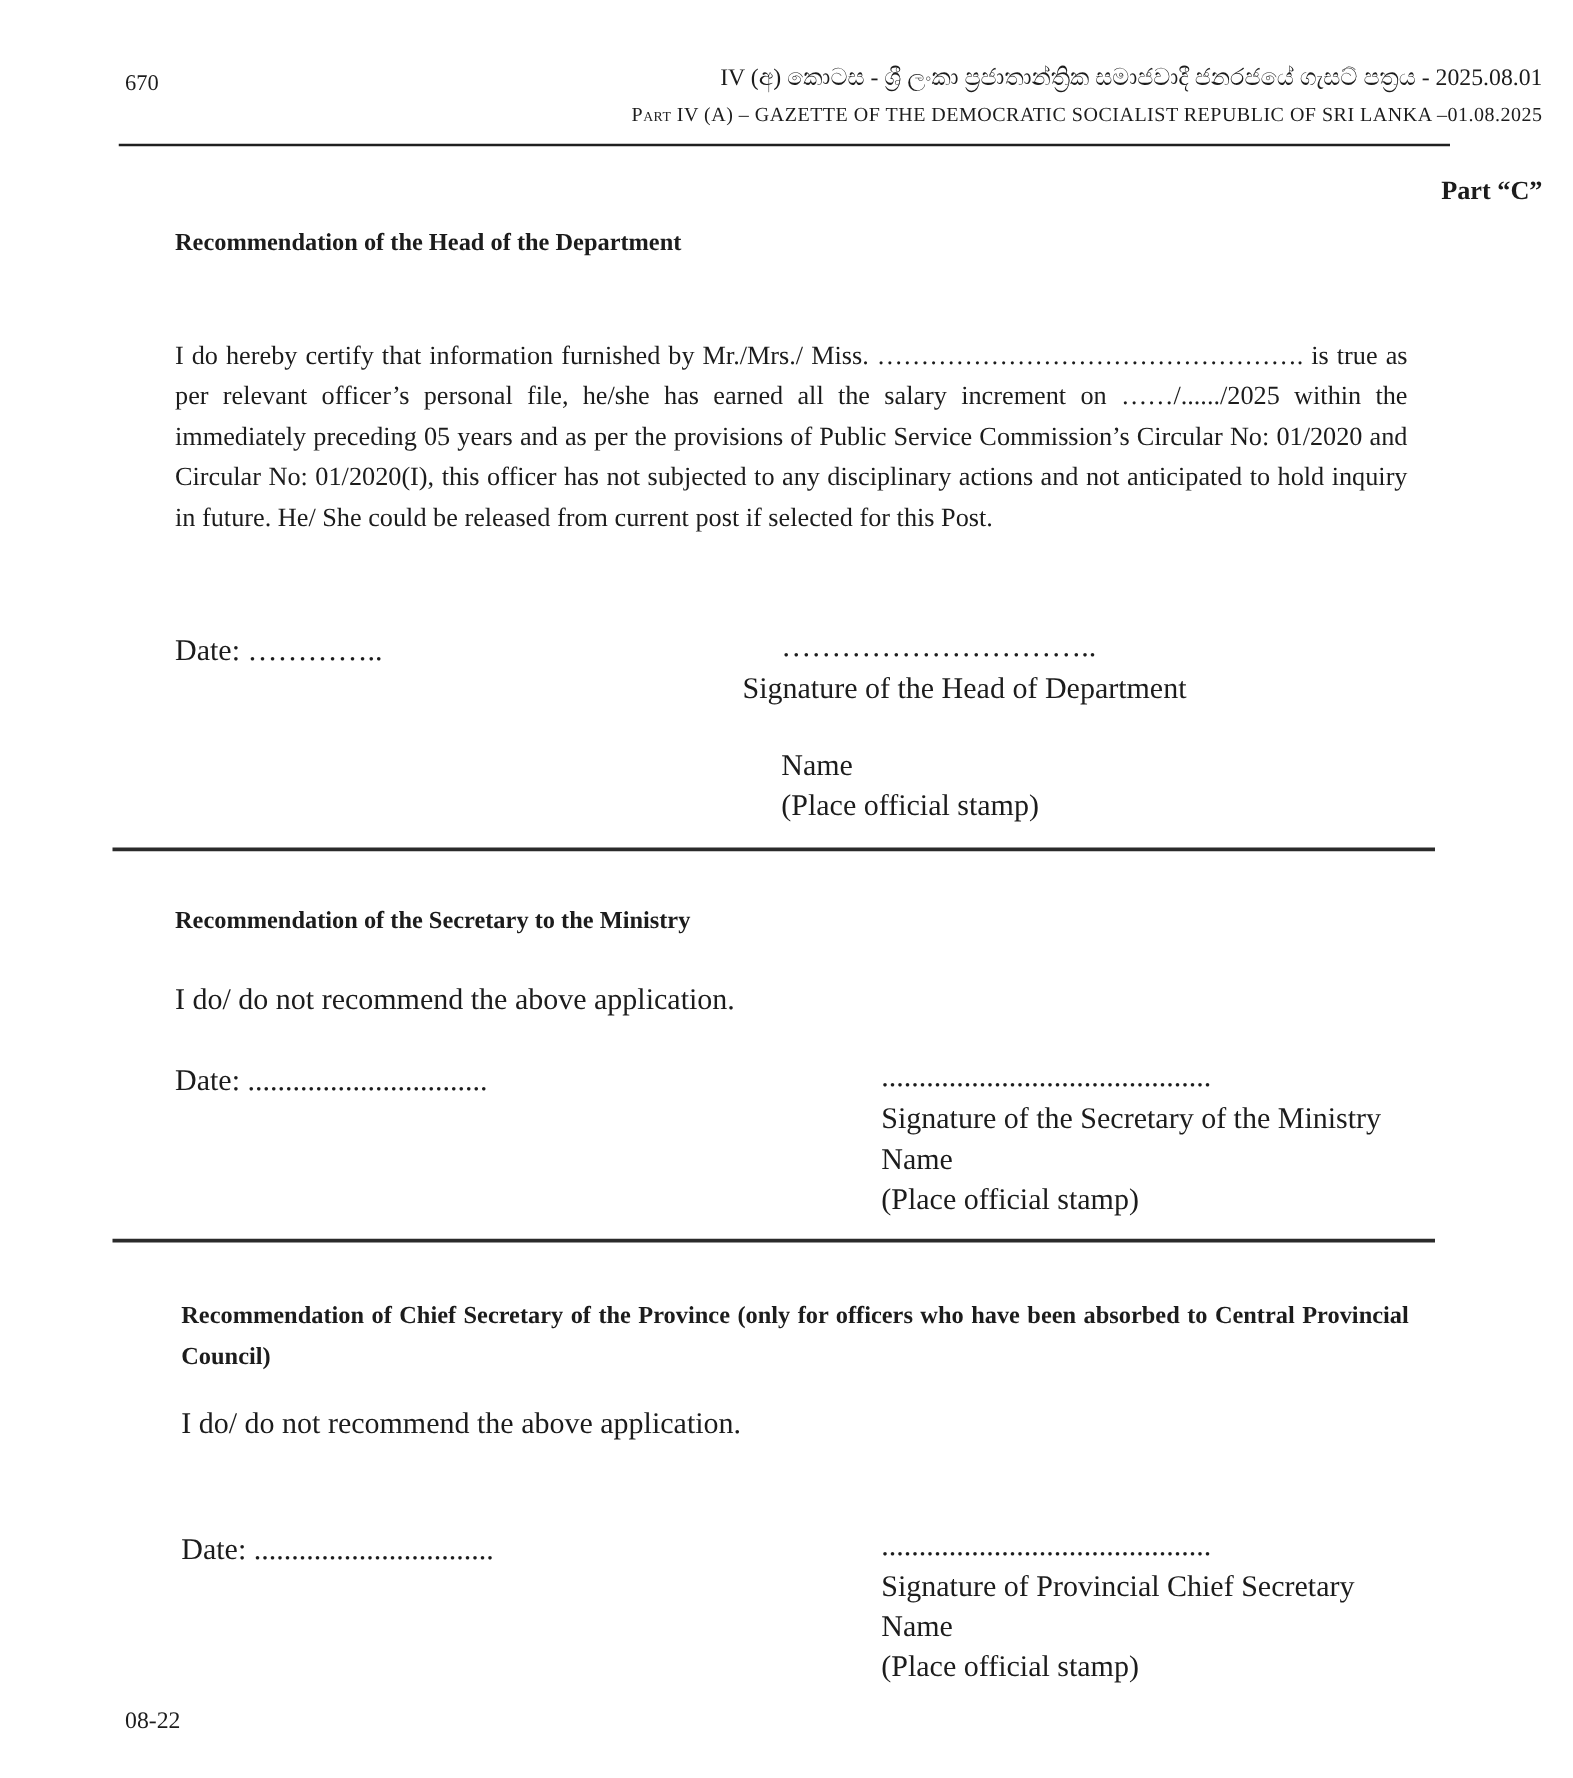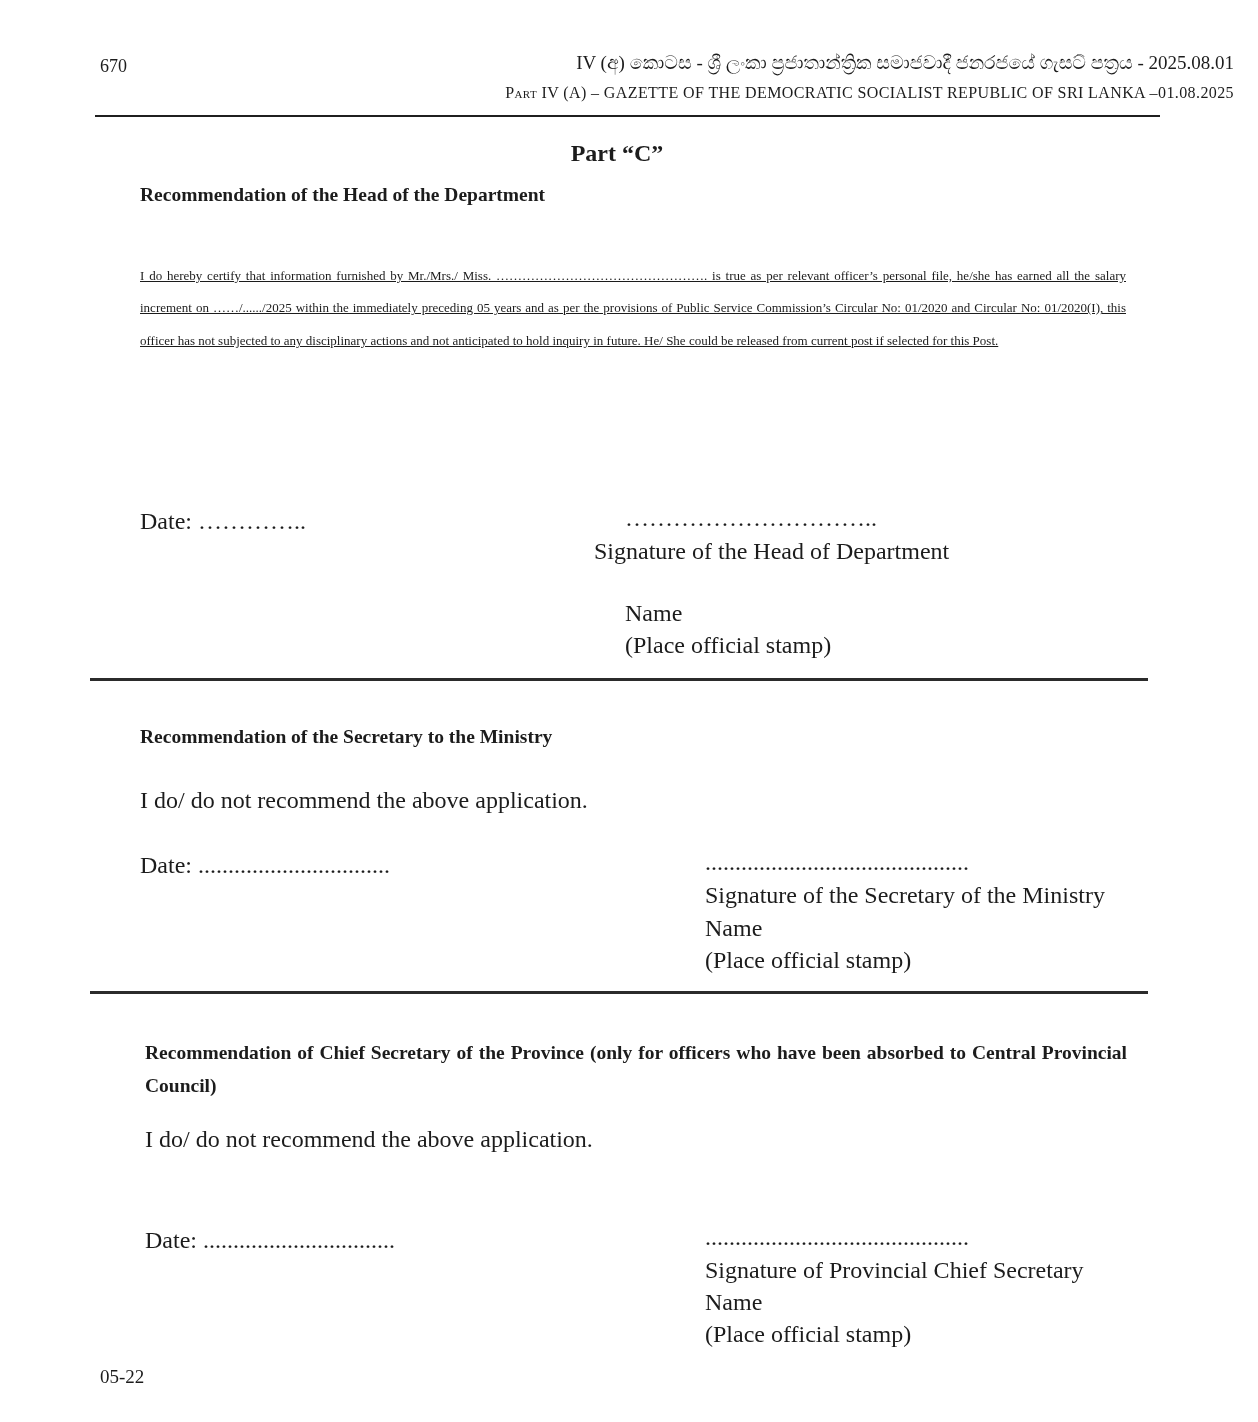--- a/index.html
+++ b/index.html
@@ -56,44 +56,43 @@
   .divider {
     left: 90px;
     width: 1058px;
     height: 3px;
     background: #2b2b2b;
   }
   .part-title {
     top: 140px;
     left: 0;
     width: 1234px;
-    text-align: center;
+    text-align: right;
     font-weight: bold;
-    font-size: 24px;
+    font-size: 21px;
   }
   .sec-heading {
     font-weight: bold;
     font-size: 19.5px;
   }
   .sec-heading-wide {
     position: absolute;
     font-weight: bold;
     font-size: 19.5px;
     line-height: 33px;
     text-align: justify;
   }
   .body-par {
     position: absolute;
     top: 247px;
     left: 140px;
     width: 986px;
-    font-size: 13px;
+    font-size: 21px;
     line-height: 32.4px;
     text-align: justify;
-    text-decoration: underline;
   }
   .line {
     font-size: 24px;
   }
   .footer-code {
     top: 1366px;
     left: 100px;
     font-size: 19px;
   }
 </style>
@@ -128,13 +127,13 @@
 <div class="rule divider" style="top:991px;"></div>
 
 <div class="sec-heading-wide" style="top:1036px; left:145px; width:982px;">Recommendation of Chief Secretary of the Province (only for officers who have been absorbed to Central Provincial Council)</div>
 <div class="abs line" style="top:1126px; left:145px;">I do/ do not recommend the above application.</div>
 <div class="abs line" style="top:1227px; left:145px;">Date: ................................</div>
 <div class="abs line" style="top:1224px; left:705px;">............................................</div>
 <div class="abs line" style="top:1257px; left:705px;">Signature of Provincial Chief Secretary</div>
 <div class="abs line" style="top:1289px; left:705px;">Name</div>
 <div class="abs line" style="top:1321px; left:705px;">(Place official stamp)</div>
 
-<div class="abs footer-code">05-22</div>
+<div class="abs footer-code">08-22</div>
 
 </body></html>

